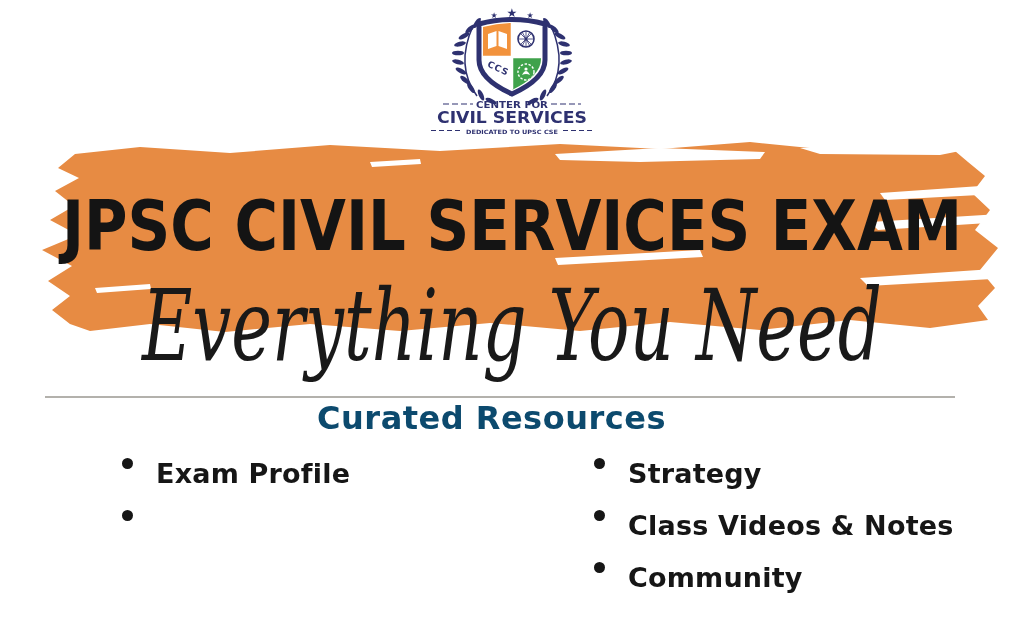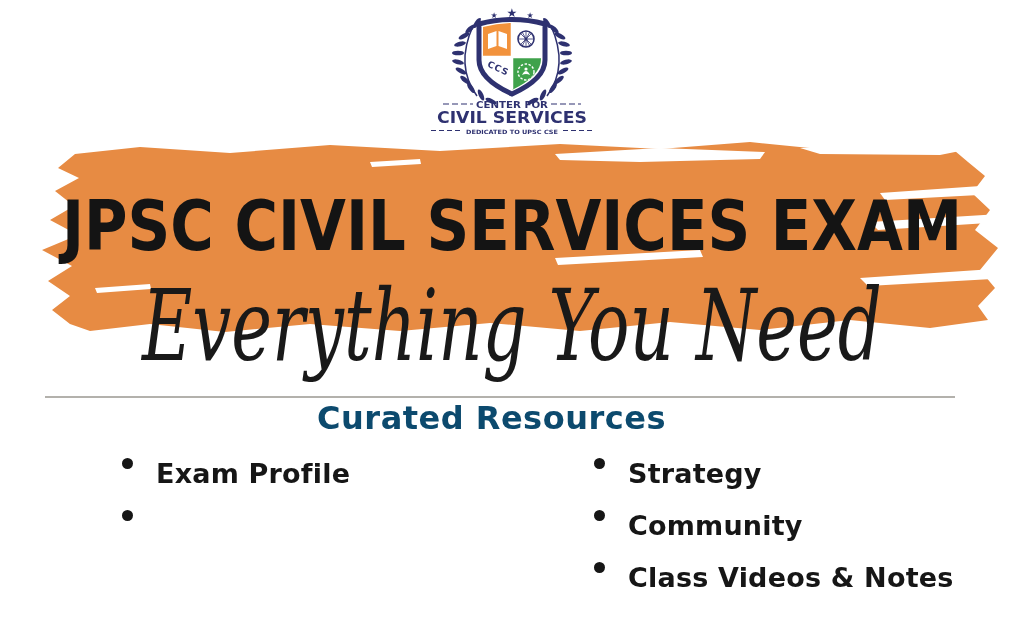--- a/index.html
+++ b/index.html
@@ -206,21 +206,21 @@
     </ul>
   <ul class="resource-list col-right">
 
       <li>
         <span class="bullet-dot"></span>
         <span>Strategy</span>
       </li>
 
       <li>
         <span class="bullet-dot"></span>
+        <span>Class Videos &amp; Notes</span>
+      </li>
+
+      <li>
+        <span class="bullet-dot"></span>
         <span>Community</span>
-      </li>
-
-      <li>
-        <span class="bullet-dot"></span>
-        <span>Class Videos &amp; Notes</span>
       </li>
     </ul>
 </div>
 
 </body></html>

